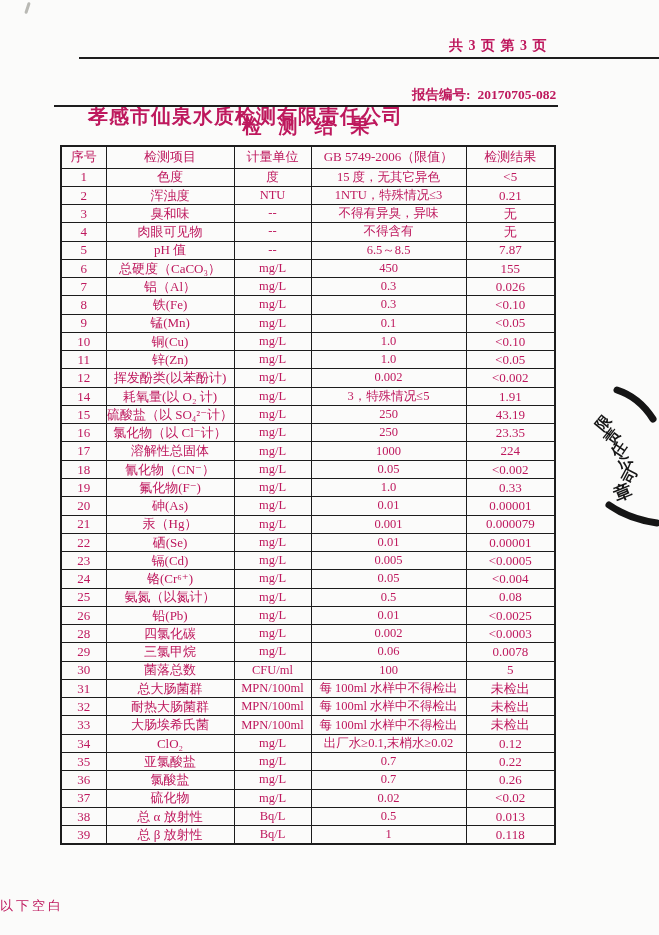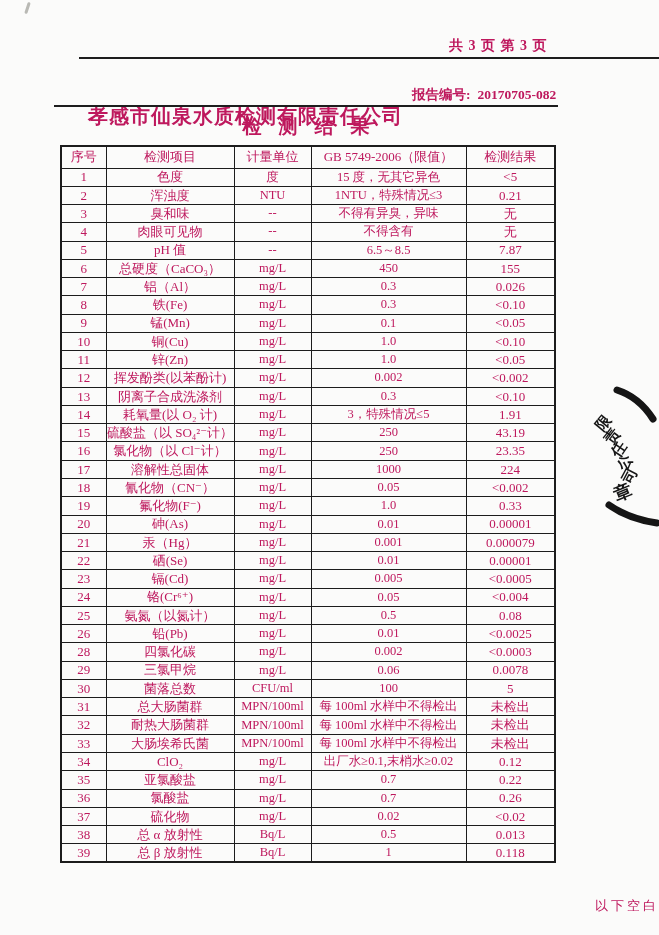--- a/index.html
+++ b/index.html
@@ -37,21 +37,21 @@
   }
   table.results th, table.results td{
     border:1px solid #1c1c1c;text-align:center;vertical-align:middle;
     padding:0;line-height:1.05;overflow:hidden;white-space:nowrap;font-weight:normal;
   }
   table.results thead tr{height:22px;padding-left:31px;}
   table.results tbody tr{height:18.28px;}
   table.results td.c-limit{font-size:12.5px;}
   table.results td.c-unit{font-size:12.5px;}
   .footer-note{
-    position:absolute;top:897px;left:0;width:659px;text-align:right;
+    position:absolute;top:897px;left:0;width:659px;text-align:left;
     font-size:13px;letter-spacing:3px;
   }
   .seal{position:absolute;top:386px;right:-2px;width:82px;height:152px;}
   .seal text{fill:#151515;font-family:"Liberation Serif","DejaVu Serif",serif;font-weight:bold;}
 </style>
 </head>
 <body>
 
 <div class="page">
 
@@ -165,27 +165,20 @@
       <td class="c-result">&lt;0.05</td>
     </tr>
         <tr>
       <td class="c-seq">12</td>
       <td class="c-item">挥发酚类(以苯酚计)</td>
       <td class="c-unit">mg/L</td>
       <td class="c-limit">0.002</td>
       <td class="c-result">&lt;0.002</td>
     </tr>
         <tr>
-      <td class="c-seq">13</td>
-      <td class="c-item">阴离子合成洗涤剂</td>
-      <td class="c-unit">mg/L</td>
-      <td class="c-limit">0.3</td>
-      <td class="c-result">&lt;0.10</td>
-    </tr>
-        <tr>
       <td class="c-seq">14</td>
       <td class="c-item">耗氧量(以 O₂ 计)</td>
       <td class="c-unit">mg/L</td>
       <td class="c-limit">3，特殊情况≤5</td>
       <td class="c-result">1.91</td>
     </tr>
         <tr>
       <td class="c-seq">15</td>
       <td class="c-item">硫酸盐（以 SO₄²⁻计）</td>
       <td class="c-unit">mg/L</td>

